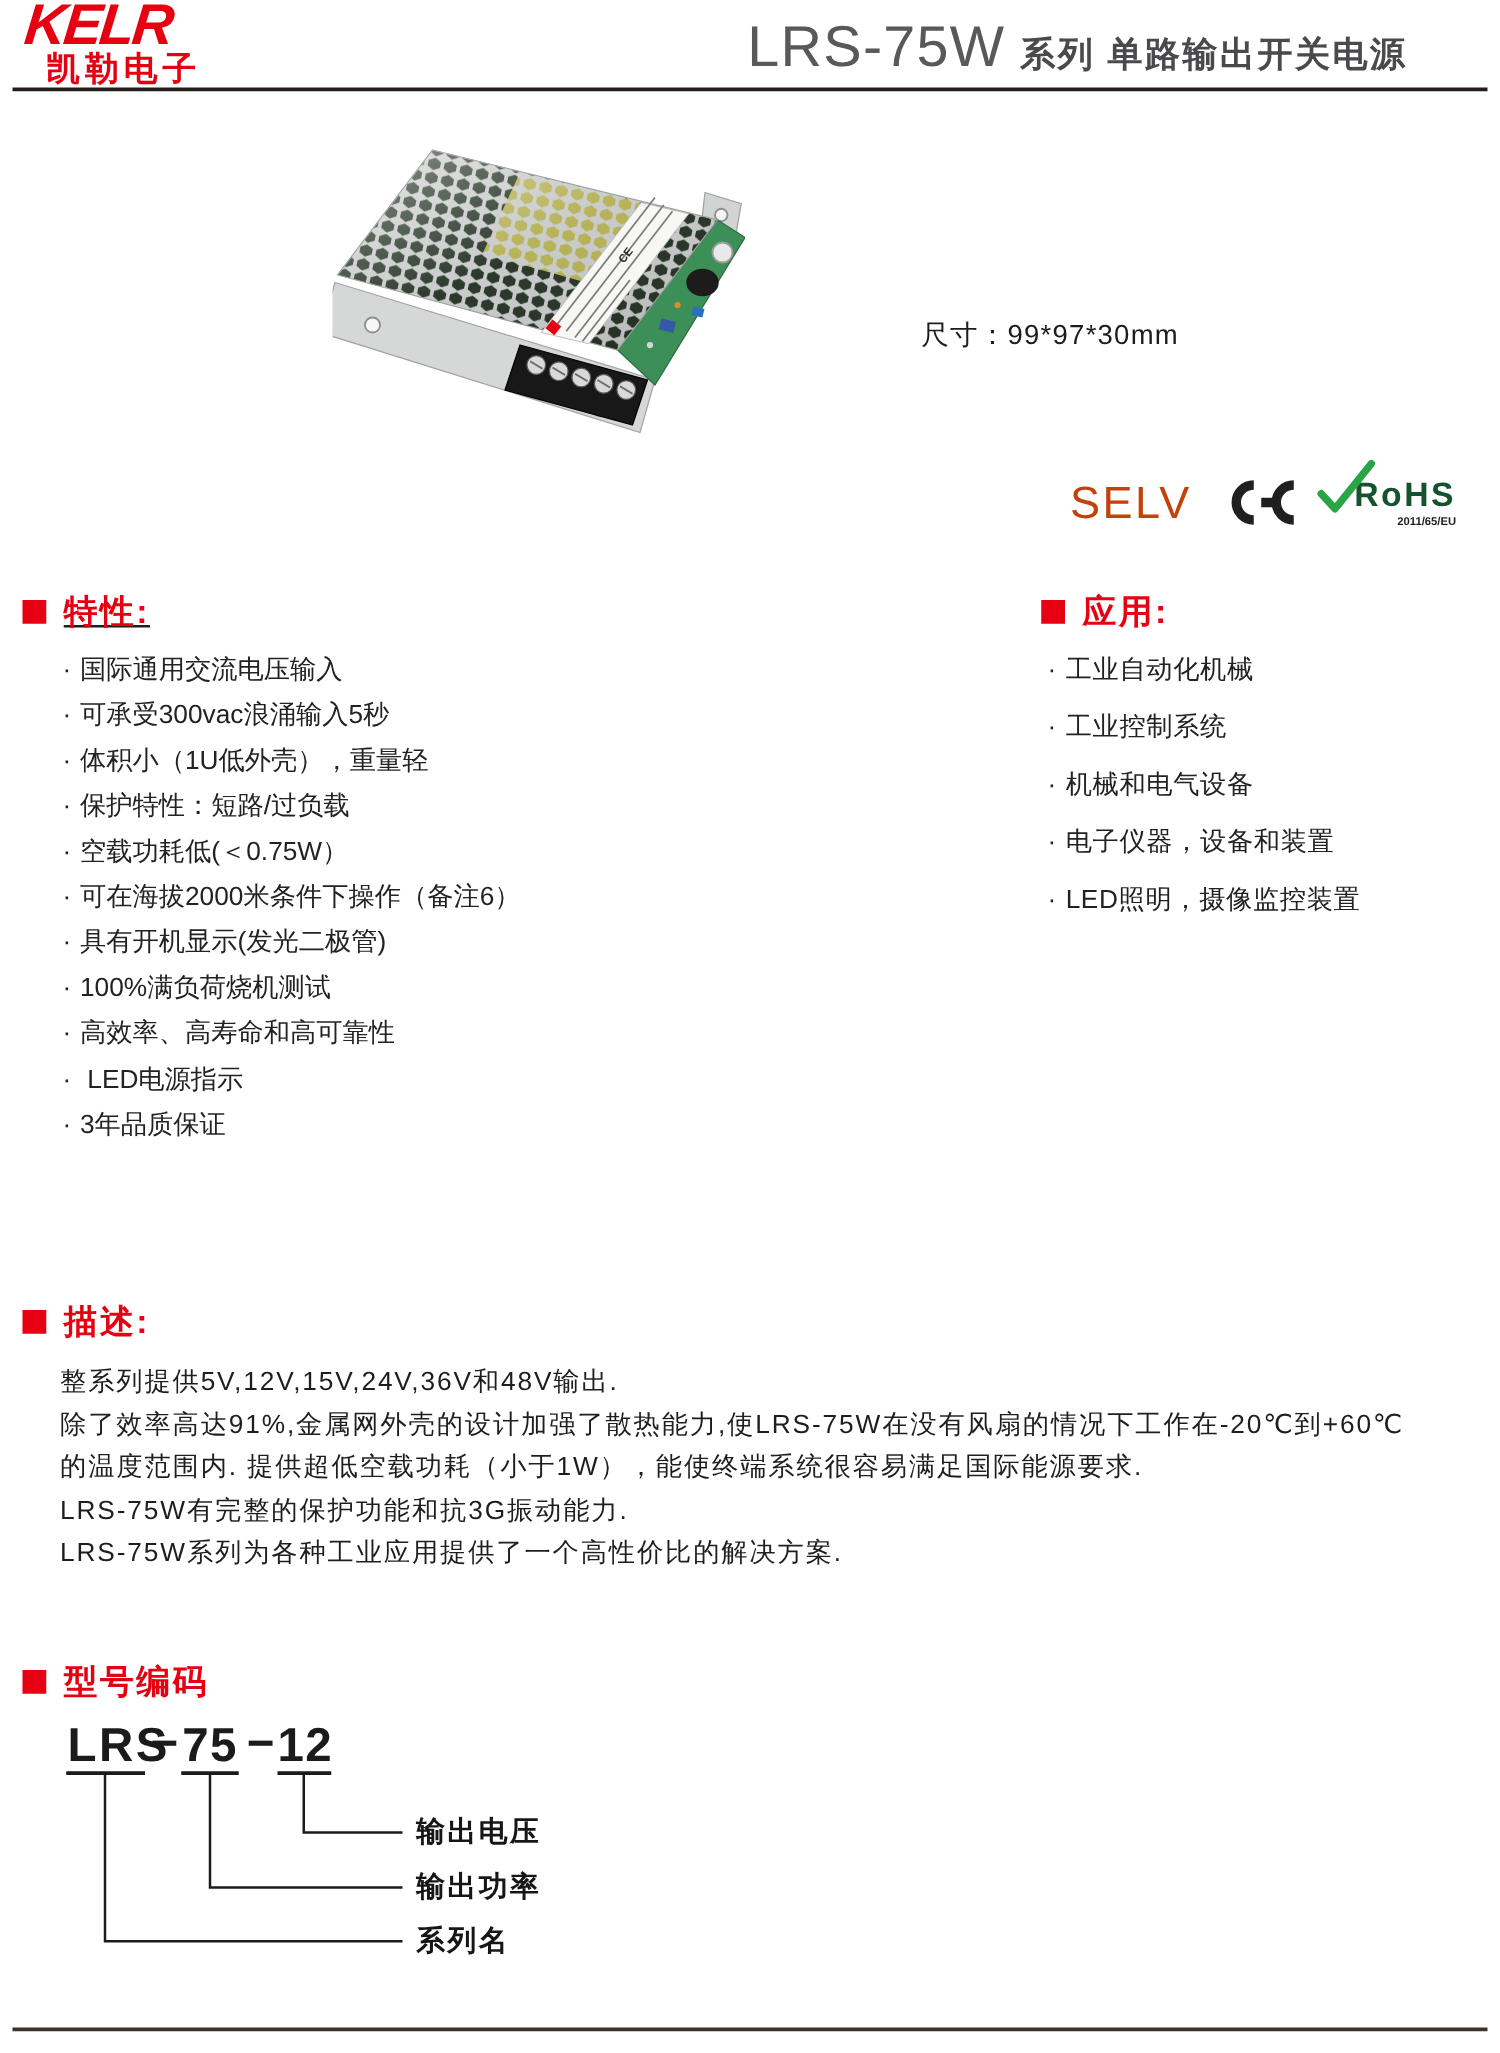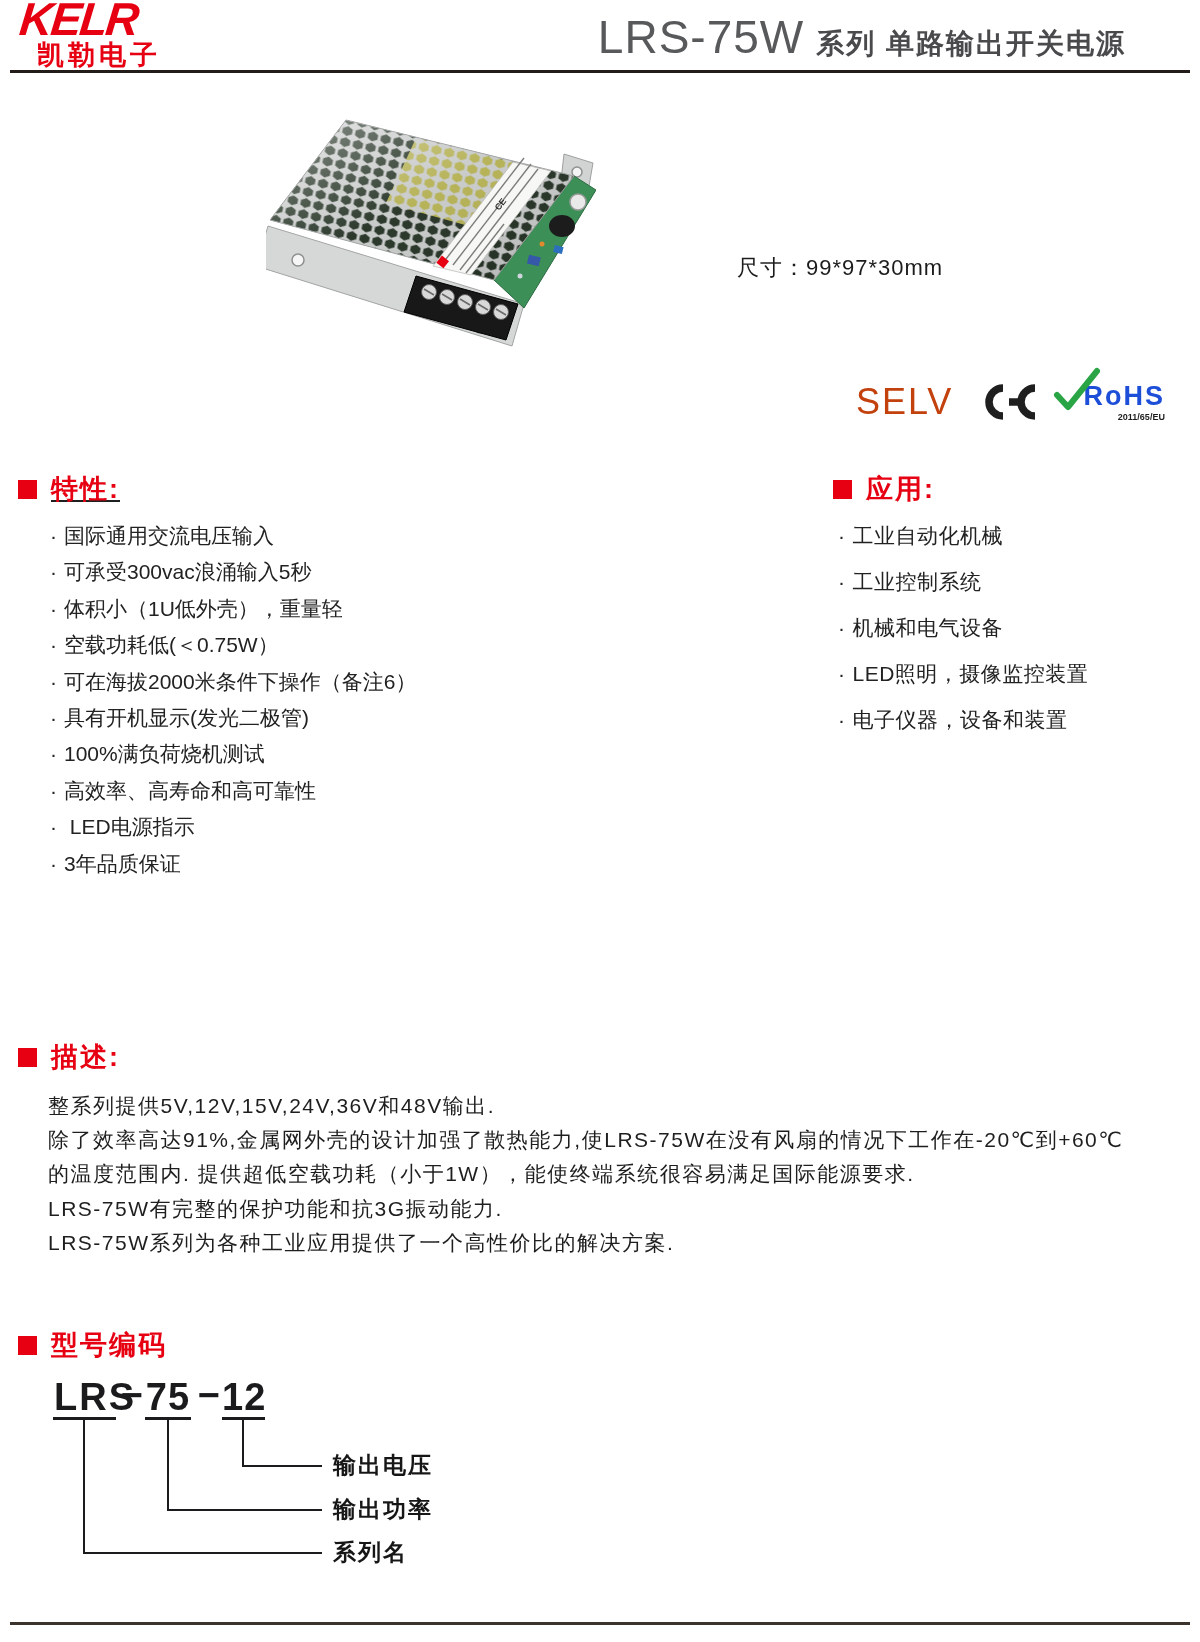--- a/index.html
+++ b/index.html
@@ -16,21 +16,21 @@
   .doc-title .suffix{font-size:28px;color:#4a4a4d;font-weight:700;letter-spacing:2px;}
   .header-rule{position:absolute;left:10px;width:1180px;top:70px;height:3px;background:#241c18;}
   .footer-rule{position:absolute;left:10px;width:1180px;top:1622px;height:3px;background:#3b332c;}
 
   
   .product-img{position:absolute;left:266px;top:108px;width:330px;height:240px;}
   .dims{position:absolute;left:737px;top:253px;font-size:22px;color:#1c1c1c;letter-spacing:1px;}
   .certs{position:absolute;left:856px;top:374px;display:flex;align-items:center;gap:22px;height:56px;}
   .selv{font-size:36px;font-weight:400;color:#c2410c;letter-spacing:2px;}
   .rohs{position:relative;margin-left:10px;padding-left:14px;}
-  .rohs-word{font-size:27px;font-weight:700;color:#1d4ed8;letter-spacing:2px;line-height:1;}
+  .rohs-word{font-size:27px;font-weight:700;color:#14532d;letter-spacing:2px;line-height:1;}
   .rohs-sub{font-size:9px;font-weight:700;color:#1e1e1e;text-align:right;margin-top:2px;letter-spacing:0;}
   .rohs-check{position:absolute;left:-16px;top:-18px;}
 
   
   .sec-hdr{position:absolute;display:flex;align-items:center;gap:14px;}
   .red-sq{width:19px;height:19px;background:#e60012;flex:0 0 auto;}
   .sec-title{font-size:27px;font-weight:700;color:#e60012;letter-spacing:2px;line-height:1;}
 
   ul.plain{list-style:none;margin:0;padding:0;position:absolute;}
   .feat-list{left:50px;top:518px;}
@@ -150,39 +150,40 @@
   </div>
 
   <div class="sec-hdr" style="left:18px;top:476px;text-decoration:underline;">
     <span class="red-sq"></span>
     <span class="sec-title">特性:</span>
   </div>
   <ul class="plain feat-list">
     <li><span class="bullet">·</span><span>国际通用交流电压输入</span></li>
     <li><span class="bullet">·</span><span>可承受300vac浪涌输入5秒</span></li>
     <li><span class="bullet">·</span><span>体积小（1U低外壳），重量轻</span></li>
+    <li><span class="bullet">·</span><span>保护特性：短路/过负载</span></li>
     <li><span class="bullet">·</span><span>空载功耗低(＜0.75W）</span></li>
     <li><span class="bullet">·</span><span>可在海拔2000米条件下操作（备注6）</span></li>
     <li><span class="bullet">·</span><span>具有开机显示(发光二极管)</span></li>
     <li><span class="bullet">·</span><span>100%满负荷烧机测试</span></li>
     <li><span class="bullet">·</span><span>高效率、高寿命和高可靠性</span></li>
     <li><span class="bullet">·</span><span> LED电源指示</span></li>
     <li><span class="bullet">·</span><span>3年品质保证</span></li>
   </ul>
 
   <div class="sec-hdr" style="left:833px;top:476px;">
     <span class="red-sq"></span>
     <span class="sec-title">应用:</span>
   </div>
   <ul class="plain app-list">
     <li><span class="bullet">·</span><span>工业自动化机械</span></li>
     <li><span class="bullet">·</span><span>工业控制系统</span></li>
     <li><span class="bullet">·</span><span>机械和电气设备</span></li>
+    <li><span class="bullet">·</span><span>电子仪器，设备和装置</span></li>
     <li><span class="bullet">·</span><span>LED照明，摄像监控装置</span></li>
-    <li><span class="bullet">·</span><span>电子仪器，设备和装置</span></li>
   </ul>
 
   <div class="sec-hdr" style="left:18px;top:1044px;">
     <span class="red-sq"></span>
     <span class="sec-title">描述:</span>
   </div>
   <div class="desc-lines">
     <div>整系列提供5V,12V,15V,24V,36V和48V输出.</div>
     <div>除了效率高达91%,金属网外壳的设计加强了散热能力,使LRS-75W在没有风扇的情况下工作在-20℃到+60℃</div>
     <div>的温度范围内. 提供超低空载功耗（小于1W），能使终端系统很容易满足国际能源要求.</div>

